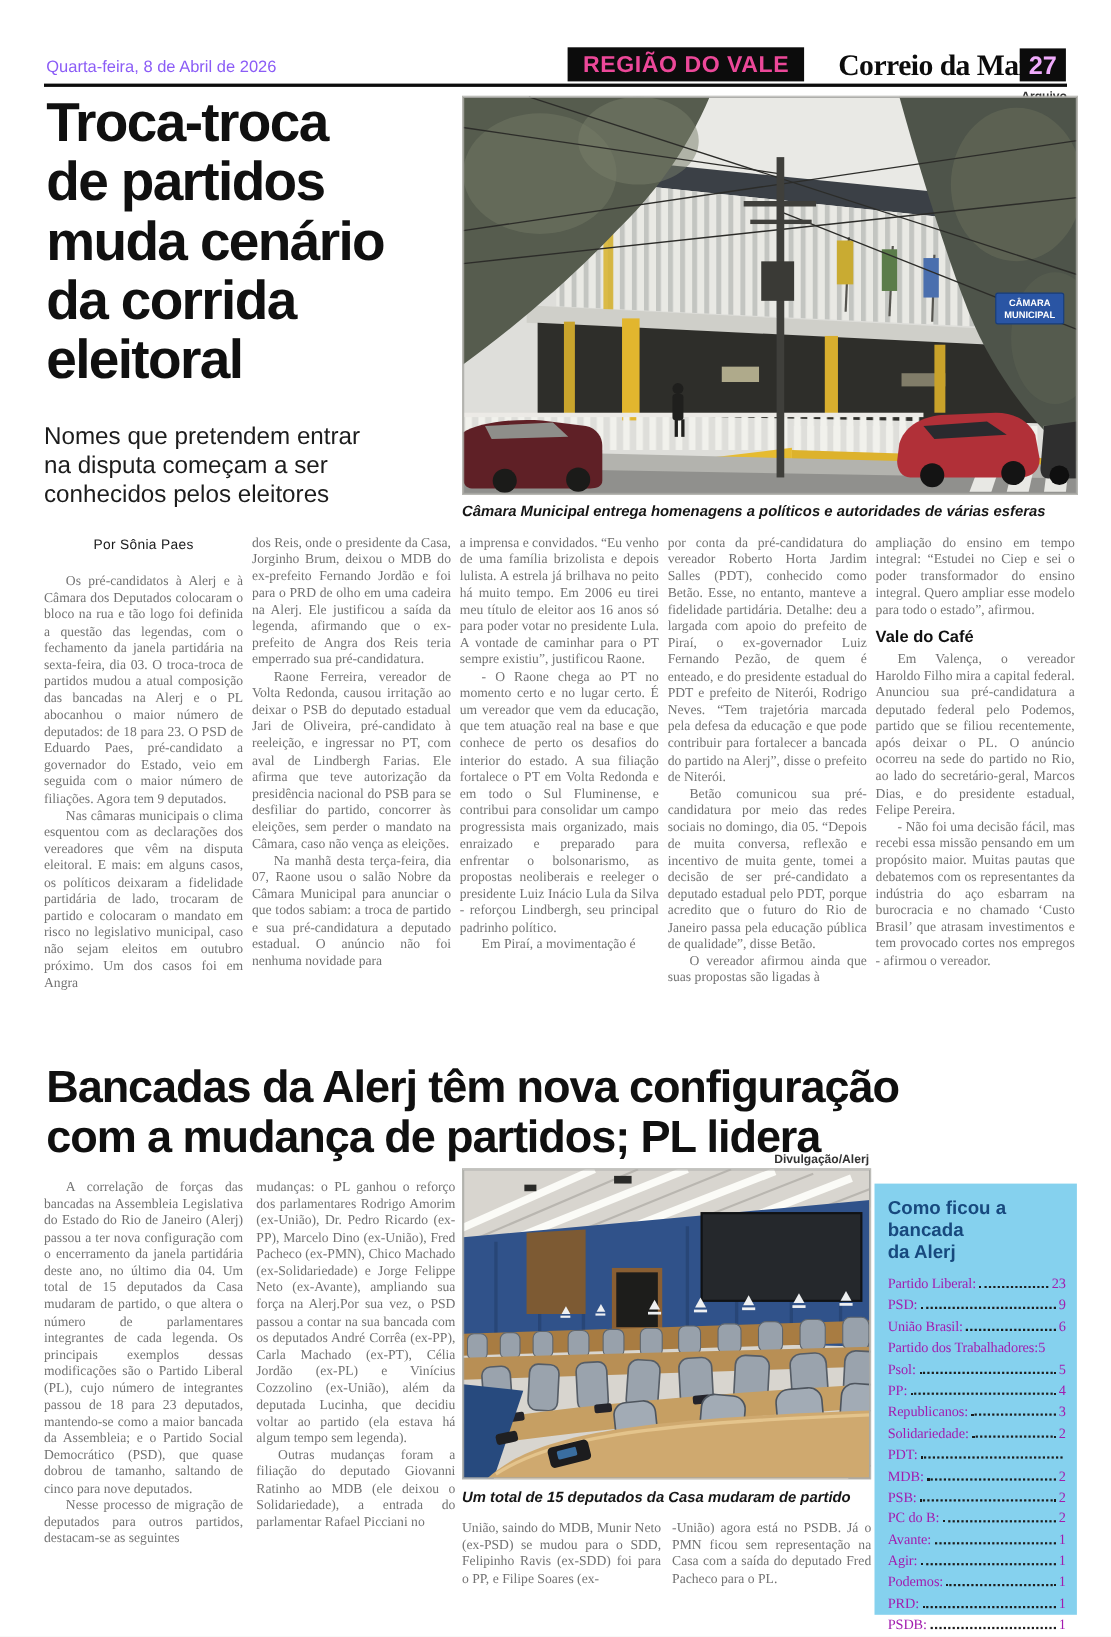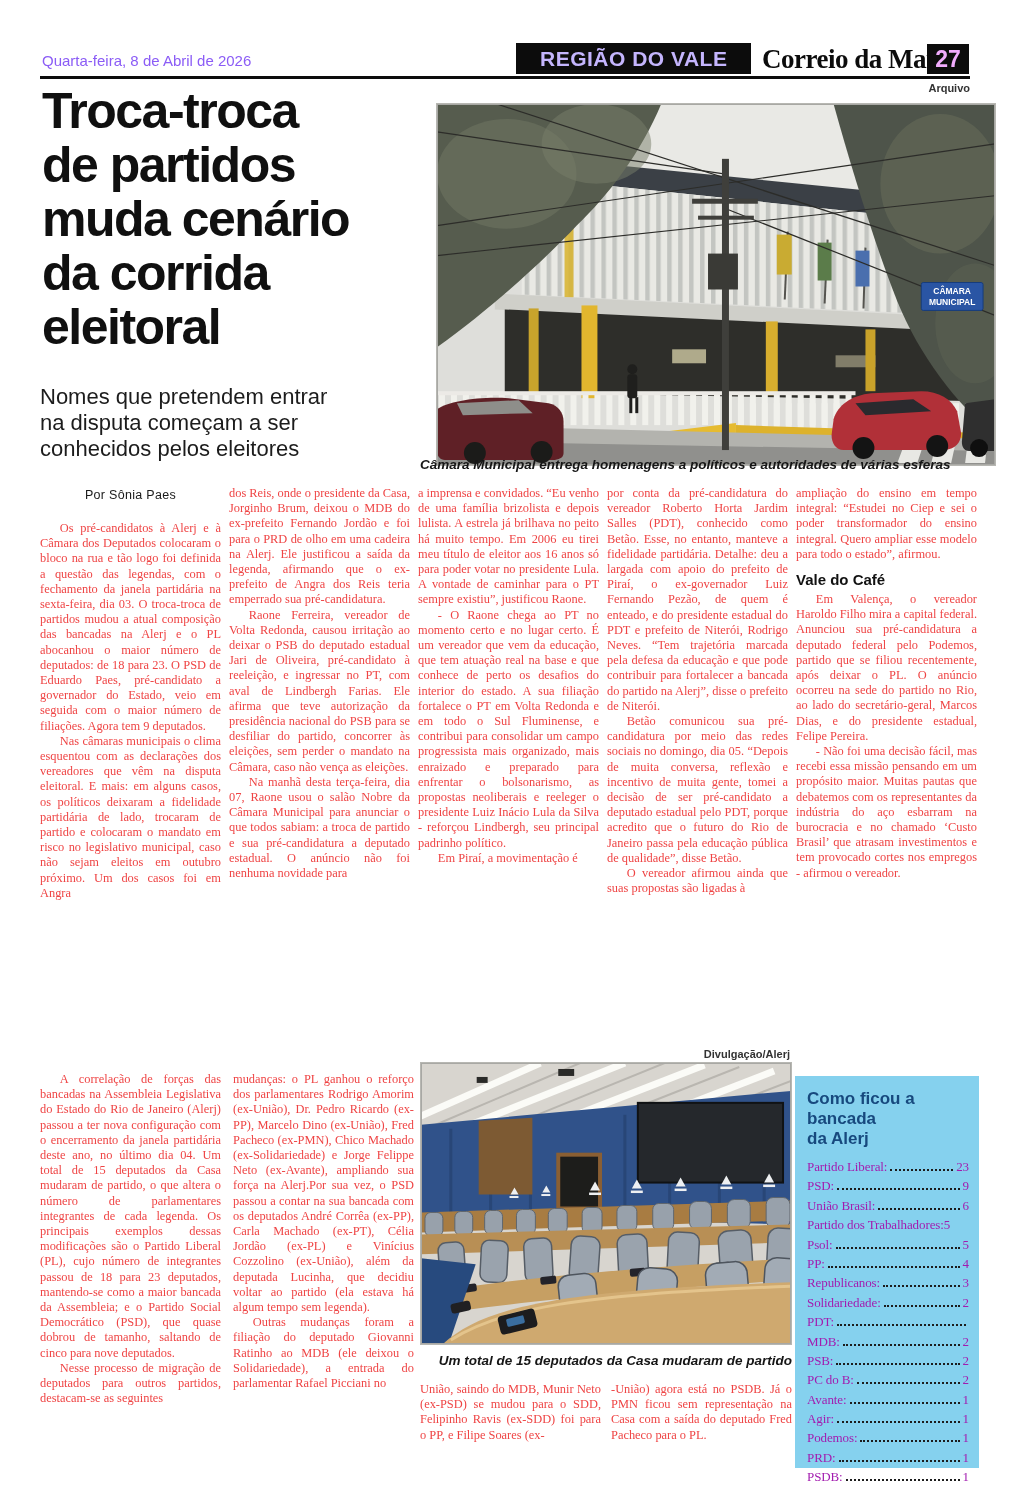--- a/index.html
+++ b/index.html
@@ -1,22 +1,22 @@
 <!DOCTYPE html>
 <html><head>
 <meta charset="utf-8">
 <style>
   html,body{margin:0;padding:0;background:#efefec;}
   .page{position:relative;width:1010px;height:1488px;background:#ffffff;overflow:hidden;
         font-family:"Liberation Serif",serif;color:#141414;margin:0 auto;}
 
   
   .date{position:absolute;left:42px;top:52px;font:15px/18px "Liberation Sans",sans-serif;color:#8b5cf6;}
-  .section-box{position:absolute;left:516px;top:43px;background:#0c0c0c;color:#c4b5fd;
-        font:700 21px/31px "Liberation Sans",sans-serif;padding:0 24px;letter-spacing:.5px;}
+  .section-box{position:absolute;left:516px;top:43px;background:#0c0c0c;color:#ec4899;
+        font:700 21px/31px "Liberation Sans",sans-serif;padding:0 14px;letter-spacing:.5px;}
   .masthead{position:absolute;left:762px;top:44px;font:700 27px/30px "Liberation Serif",serif;letter-spacing:-.5px;color:#0c0c0c;}
   .page-num{position:absolute;left:927px;top:44px;width:42px;height:30px;background:#0c0c0c;color:#f0abfc;
         font:700 23px/30px "Liberation Sans",sans-serif;text-align:center;}
   .header-rule{position:absolute;left:40px;top:76px;width:930px;height:3px;background:#0c0c0c;}
 
   .credit{position:absolute;font:700 11px/13px "Liberation Sans",sans-serif;color:#333;text-align:right;}
   .credit-arquivo{left:780px;top:82px;width:190px;}
   .credit-divulgacao{left:600px;top:1048px;width:190px;}
 
   
@@ -27,25 +27,25 @@
         font:400 22px/26px "Liberation Sans",sans-serif;color:#1c1c1c;}
   .subhead1 span{display:block;}
 
   .photo-frame{position:absolute;border:1px solid #b7b7b2;box-sizing:border-box;}
   .photo1{left:420px;top:87px;width:560px;height:363px;}
   .photo2{left:420px;top:1062px;width:372px;height:283px;}
   .photo-frame svg{display:block;width:100%;height:100%;}
 
   .caption{position:absolute;font:italic 700 13.5px/16px "Liberation Sans",sans-serif;color:#161616;}
   .caption1{left:420px;top:457px;width:560px;}
-  .caption2{left:420px;top:1353px;width:372px;text-align:right;}
+  .caption2{left:420px;top:1353px;width:372px;}
 
   .cols-top{position:absolute;left:40px;top:486px;width:938px;display:flex;gap:8px;}
   .col{flex:0 0 181px;width:181px;}
-  p.body{font:12.4px/15.2px "Liberation Serif",serif;text-align:justify;margin:0;color:#ef4444;}
+  p.body{font:12.4px/15.2px "Liberation Serif",serif;text-align:justify;margin:0;color:#737373;}
   p.indent{text-indent:1.6em;}
   .byline{font:12.5px/15px "Liberation Sans",sans-serif;color:#1a1a1a;margin:2px 0 18px;letter-spacing:.3px;text-align:center;}
   .subhead-inline{font:700 15px/18px "Liberation Sans",sans-serif;color:#111;margin:9px 0 3px;}
 
   
   .headline2{position:absolute;left:42px;top:966px;width:950px;
         font:700 41px/45px "Liberation Sans",sans-serif;letter-spacing:-1px;color:#101010;}
   .headline2 span{display:block;}
   .colb{position:absolute;width:181px;}
   .colb1{left:40px;top:1072px;}
@@ -82,21 +82,21 @@
     <span>muda cenário</span>
     <span>da corrida</span>
     <span>eleitoral</span>
   </h1>
   <div class="subhead1">
     <span>Nomes que pretendem entrar</span>
     <span>na disputa começam a ser</span>
     <span>conhecidos pelos eleitores</span>
   </div>
 
-  <figure class="photo-frame photo1" style="margin:16px;">
+  <figure class="photo-frame photo1" style="margin:0;">
     <svg viewBox="0 0 560 362" preserveAspectRatio="none">
       <defs>
         <pattern id="louv" width="11" height="12" patternUnits="userSpaceOnUse">
           <rect width="11" height="12" fill="#e9e9e4"></rect>
           <rect width="4.5" height="12" fill="#c3c5c1"></rect>
         </pattern>
         <pattern id="fence" width="12" height="34" patternUnits="userSpaceOnUse">
           <rect width="12" height="34" fill="rgba(0,0,0,0)"></rect>
           <rect x="2" width="6" height="34" fill="#f1f1ec"></rect>
         </pattern>
@@ -216,20 +216,24 @@
       <p class="body indent">O vereador afirmou ainda que suas propostas são ligadas à</p>
     </div>
     <div class="col">
       <p class="body">ampliação do ensino em tempo integral: “Estudei no Ciep e sei o poder transformador do ensino integral. Quero ampliar esse modelo para todo o estado”, afirmou.</p>
       <div class="subhead-inline">Vale do Café</div>
       <p class="body indent">Em Valença, o vereador Haroldo Filho mira a capital federal. Anunciou sua pré-candidatura a deputado federal pelo Podemos, partido que se filiou recentemente, após deixar o PL. O anúncio ocorreu na sede do partido no Rio, ao lado do secretário-geral, Marcos Dias, e do presidente estadual, Felipe Pereira.</p>
       <p class="body indent">- Não foi uma decisão fácil, mas recebi essa missão pensando em um propósito maior. Muitas pautas que debatemos com os representantes da indústria do aço esbarram na burocracia e no chamado ‘Custo Brasil’ que atrasam investimentos e tem provocado cortes nos empregos - afirmou o vereador.</p>
     </div>
   </div>
 
+  <h1 class="headline2" style="margin:0;">
+    <span>Bancadas da Alerj têm nova configuração</span>
+    <span>com a mudança de partidos; PL lidera</span>
+  </h1>
   <div class="credit credit-divulgacao">Divulgação/Alerj</div>
 
   <figure class="photo-frame photo2" style="margin:0;">
     <svg viewBox="0 0 372 282" preserveAspectRatio="none">
       <rect width="372" height="282" fill="#d8d5cf"></rect>
 
       <g stroke="#fbfbf7" stroke-width="7">
         <line x1="-20" y1="62" x2="120" y2="0"></line>
         <line x1="40" y1="66" x2="205" y2="0"></line>
         <line x1="115" y1="68" x2="285" y2="2"></line>

